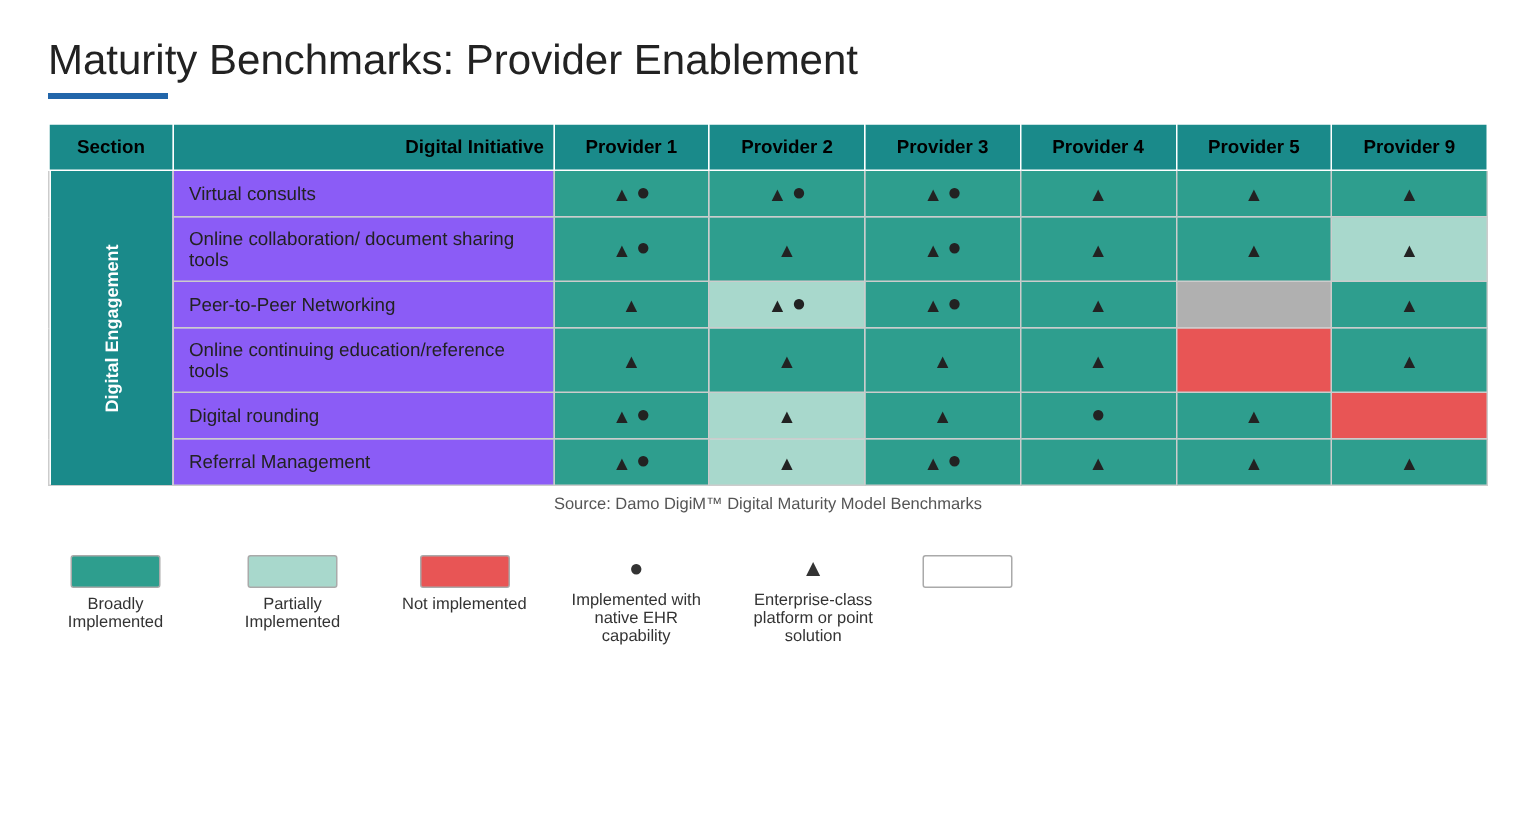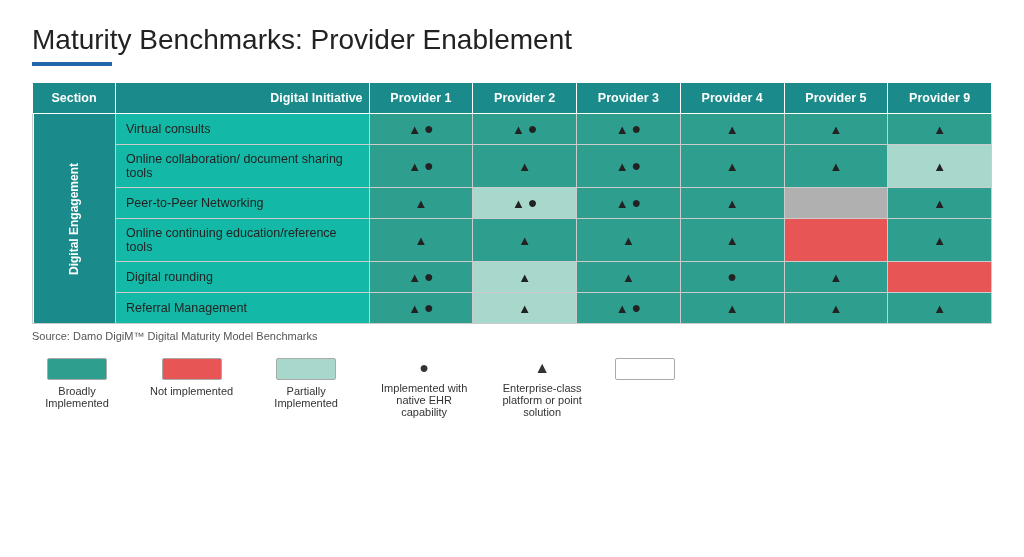--- a/index.html
+++ b/index.html
@@ -22,21 +22,21 @@
       background: #2266aa;
       margin-bottom: 16px;
     }
     table {
       width: 100%;
       border-collapse: collapse;
       font-size: 12.5px;
     }
     thead tr {
       background: #1a8a8a;
-      color: #ffffff;
+      color: #000000;
     }
     thead th {
       padding: 8px 6px;
       text-align: center;
       font-weight: 600;
       border: 1px solid #fff;
     }
     thead th.section-col {
       width: 72px;
     }
@@ -50,21 +50,21 @@
     }
     tbody tr td {
       border: 1px solid #ccc;
       padding: 7px 6px;
       text-align: center;
       vertical-align: middle;
     }
     tbody tr td.initiative-cell {
       text-align: left;
       padding-left: 10px;
-      background: #14b8a6;
+      background: #8b5cf6;
       color: #222;
     }
     tbody tr td.section-cell {
       background: #1a8a8a;
       color: #fff;
       font-size: 12px;
       font-weight: 600;
       text-align: center;
       writing-mode: vertical-rl;
       transform: rotate(180deg);
@@ -77,25 +77,25 @@
     .symbol {
       display: inline-flex;
       align-items: center;
       gap: 3px;
       font-size: 13px;
       color: #222;
     }
     .tri { font-size: 13px; }
     .dot { font-size: 16px; line-height: 1; }
     .source-note {
-      text-align: left;
+      text-align: center;
       font-size: 11px;
       color: #555;
       margin-top: 6px;
-      margin-bottom: 16px;
+      margin-bottom: 28px;
     }
     .legend {
       display: flex;
       align-items: flex-start;
       gap: 28px;
       margin-top: 12px;
       flex-wrap: wrap;
     }
     .legend-item {
       display: flex;
@@ -272,28 +272,28 @@
 </table>
 
 <div class="source-note">Source: Damo DigiM™ Digital Maturity Model Benchmarks</div>
 
 <div class="legend" id="legend-container">
     <div class="legend-item">
       <div class="legend-box" style="background: rgb(46, 158, 142); border: 1px solid rgb(170, 170, 170);"></div>
       <span>Broadly Implemented</span>
     </div>
     <div class="legend-item">
+      <div class="legend-box" style="background: rgb(168, 216, 204); border: 1px solid rgb(170, 170, 170);"></div>
+      <span>Partially Implemented</span>
+    </div>
+    <div class="legend-item">
       <div class="legend-box" style="background: rgb(232, 85, 85); border: 1px solid rgb(170, 170, 170);"></div>
       <span>Not implemented</span>
     </div>
     <div class="legend-item">
-      <div class="legend-box" style="background: rgb(168, 216, 204); border: 1px solid rgb(170, 170, 170);"></div>
-      <span>Partially Implemented</span>
-    </div>
-    <div class="legend-item">
       <div class="legend-symbol">●</div>
       <span>Implemented with native EHR capability</span>
     </div>
     <div class="legend-item">
       <div class="legend-symbol">▲</div>
       <span>Enterprise-class platform or point solution</span>
     </div>
     <div class="legend-item">
       <div class="legend-box" style="background: rgb(255, 255, 255); border: 1px solid rgb(170, 170, 170);"></div>
     </div>

